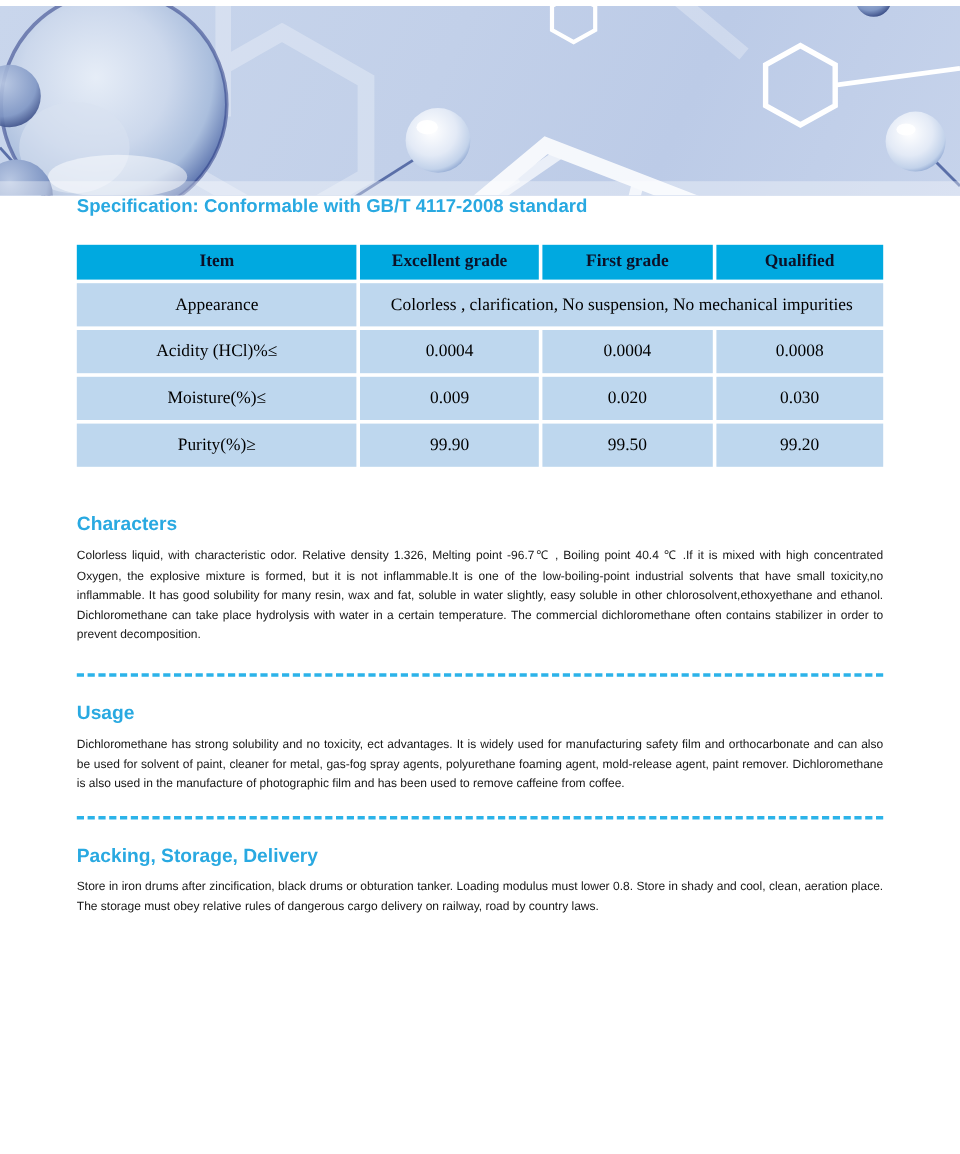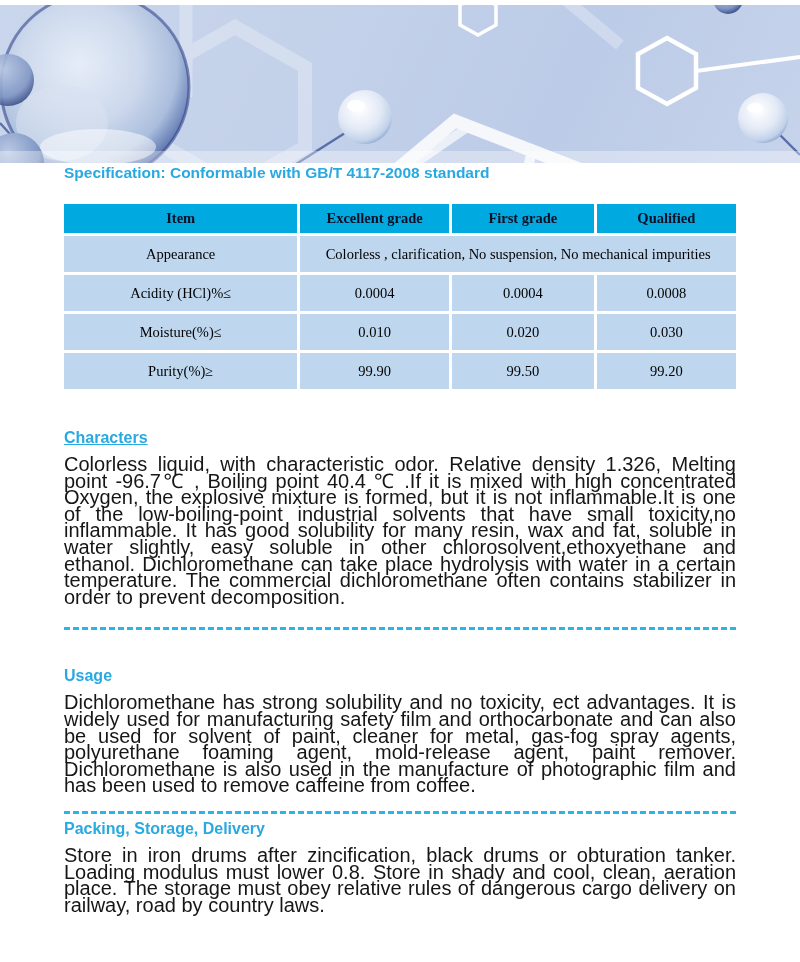--- a/index.html
+++ b/index.html
@@ -63,26 +63,26 @@
   }
   .col-item { width: 35.2%; }
   .col-g1 { width: 22.4%; }
   .col-g2 { width: 21.4%; }
   .col-g3 { width: 21.0%; }
 
   
   .section-heading {
     color: #29a9e1; font-weight: bold; font-size: 16px; line-height: 20px;
   }
-  .h-characters { margin-top: 36px; text-decoration: underline; }
-  .h-usage { margin-top: 36px; }
-  .h-packing { margin-top: 5px; }
+  .h-characters { margin-top: 36px; }
+  .h-usage { margin-top: 21px; }
+  .h-packing { margin-top: 21px; }
   .section-body {
     margin-top: 8px;
-    color: #161616; font-size: 20px; line-height: 16.6px;
+    color: #161616; font-size: 10px; line-height: 16.6px;
     text-align: justify;
   }
   .divider {
     border: none;
     border-top: 3px dashed #2cb3e9;
     height: 0;
   }
   .div-1 { margin-top: 22px; }
   .div-2 { margin-top: 17px; }
 </style>
@@ -187,21 +187,21 @@
           <td colspan="3">Colorless , clarification, No suspension, No mechanical impurities</td>
         </tr>
         <tr>
           <td>Acidity (HCl)%≤</td>
           <td>0.0004</td>
           <td>0.0004</td>
           <td>0.0008</td>
         </tr>
         <tr>
           <td>Moisture(%)≤</td>
-          <td>0.010</td>
+          <td>0.009</td>
           <td>0.020</td>
           <td>0.030</td>
         </tr>
         <tr>
           <td>Purity(%)≥</td>
           <td>99.90</td>
           <td>99.50</td>
           <td>99.20</td>
         </tr>
       </tbody>

